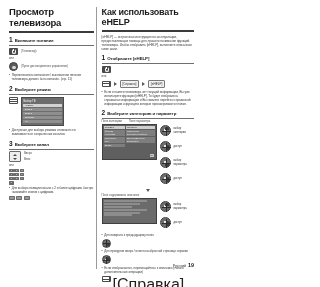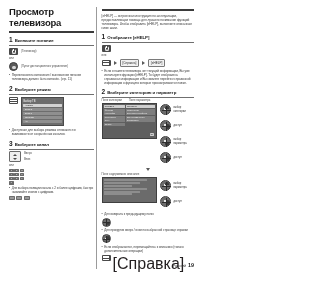--- a/index.html
+++ b/index.html
@@ -272,20 +272,21 @@
         <b></b>
         <b></b>
         <b></b>
       </div>
     </div>
 
     <div class="col-div"></div>
 
     <div class="col-right">
 
+      <div class="h1 right">Как использовать eHELP</div>
       <div class="rule"></div>
 
       <div class="t">[eHELP] — встроенная инструкция по эксплуатации, предоставляющая помощь для лучшего понимания функций телевизора. Чтобы отобразить [eHELP], выполните описанные ниже шаги.</div>
 
       <div class="step" style="margin-top:3px;">
         <span class="step-num">1</span>
         <span class="step-txt">Отобразите [eHELP]</span>
       </div>
       <div class="step-rule"></div>
 

